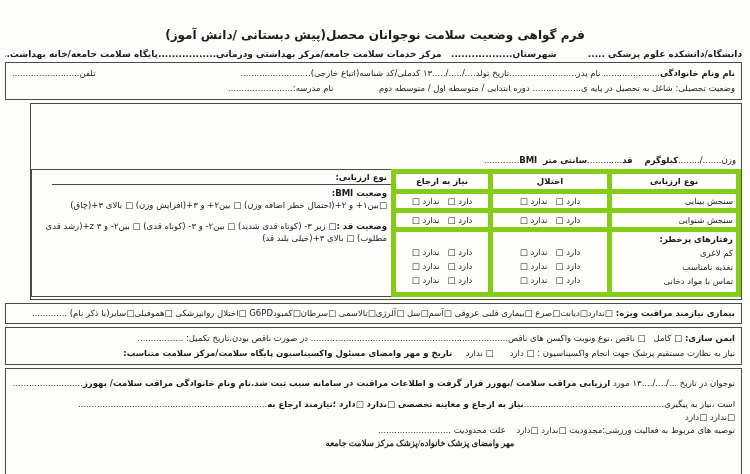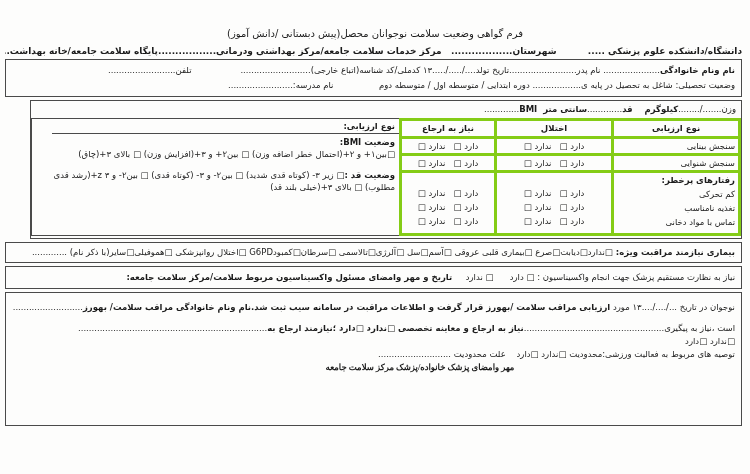--- a/index.html
+++ b/index.html
@@ -2,32 +2,32 @@
 <html lang="fa" dir="rtl"><head>
 <meta charset="utf-8">
 <style>
   html,body{margin:0;padding:0;background:#e8e8e8;}
   .page{
     position:relative;width:750px;height:474px;margin:0 auto;background:#fdfdfc;
     font-family:"DejaVu Sans",sans-serif;color:#1c1c1c;font-size:8.5px;
     direction:rtl;overflow:hidden;box-sizing:border-box;padding-top:28px;
   }
   .b{font-weight:bold;}
-  .title{text-align:center;font-weight:normal;font-size:10px;}
+  .title{text-align:center;font-weight:bold;font-size:12px;}
   .orgline{font-weight:bold;font-size:9px;margin:7px 8px 0 5px;white-space:nowrap;overflow:hidden;}
   .box{border:1px solid #4a4a4a;margin:3px 8px 0 5px;padding:3px 6px;box-sizing:border-box;}
   .idline{display:flex;justify-content:space-between;line-height:15px;white-space:nowrap;overflow:hidden;}
-  .idline .leftpart{margin-left:96px;}
+  .idline .leftpart{}
   .idline2 .leftpart{margin-left:216px;}
   .box2{margin:3px 8px 0 30px;padding:0;}
-  .anthro{line-height:15px;padding:1px 5px 0 0;white-space:nowrap;overflow:hidden;}
+  .anthro{line-height:15px;padding:1px 5px 0 0;white-space:nowrap;overflow:hidden;margin-top:48px;}
   
   .twrap{display:flex;align-items:stretch;margin:1px 0 2px 0;}
   table.rt{border-collapse:collapse;table-layout:fixed;width:312px;}
-  table.rt th,table.rt td{border:3px solid #84cc16;padding:0 3px;font-size:8.5px;vertical-align:top;line-height:13px;}
+  table.rt th,table.rt td{border:5px solid #84cc16;padding:0 3px;font-size:8.5px;vertical-align:top;line-height:13px;}
   table.rt th{font-weight:bold;text-align:center;height:15px;line-height:15px;}
   table.rt td.lbl{text-align:right;height:14px;line-height:14px;}
   table.rt td.c{text-align:center;height:14px;line-height:14px;white-space:nowrap;}
   table.rt tr.risk td{height:60px;}
   .sp{height:13px;}
   .leftT{width:376px;border:1px solid #4a4a4a;border-right:0;display:flex;flex-direction:column;box-sizing:border-box;}
   .leftT .hd{border-bottom:1px solid #4a4a4a;height:15px;line-height:15px;font-weight:bold;text-align:right;padding:0 4px;box-sizing:border-box;margin-left:20px;}
   .leftT .bd{flex:1;padding:2px 4px;line-height:12px;white-space:nowrap;overflow:hidden;}
   .gap8{height:8px;}
   .gap5{height:5px;}
@@ -73,21 +73,21 @@
           <td class="c">دارد □ &nbsp; ندارد □</td>
         </tr>
         <tr>
           <td class="lbl">سنجش شنوایی</td>
           <td class="c">دارد □ &nbsp; ندارد □</td>
           <td class="c">دارد □ &nbsp; ندارد □</td>
         </tr>
         <tr class="risk">
           <td class="lbl">
             <div class="b">رفتارهای پرخطر:</div>
-            <div>کم تحرکی</div>
+            <div>کم لاغری</div>
             <div>تغذیه نامناسب</div>
             <div>تماس با مواد دخانی</div>
           </td>
           <td class="c">
             <div class="sp"></div>
             <div>دارد □ &nbsp; ندارد □</div>
             <div>دارد □ &nbsp; ندارد □</div>
             <div>دارد □ &nbsp; ندارد □</div>
           </td>
           <td class="c">
@@ -112,21 +112,22 @@
       </div>
 
     </div>
   </div>
 
   <div class="box">
     <div class="line"><span class="b">بیماری نیازمند مراقبت ویژه: </span><span>□ندارد□دیابت□صرع □بیماری قلبی عروقی □آسم□سل □آلرژی□تالاسمی □سرطان□کمبودG6PD □اختلال روانپزشکی □هموفیلی□سایر(با ذکر نام) .............</span></div>
   </div>
 
   <div class="box">
-    <div class="line" style="line-height:15px"><span>نیاز به نظارت مستقیم پزشک جهت انجام واکسیناسیون : □ دارد</span><span>&nbsp;&nbsp;&nbsp;&nbsp;&nbsp;&nbsp;□ ندارد&nbsp;&nbsp;&nbsp;&nbsp;&nbsp;</span><span class="b">تاریخ و مهر وامضای مسئول واکسیناسیون مربوط سلامت/مرکز سلامت جامعه:</span></div>
+    <div class="line" style="line-height:15px"><span class="b">ایمن سازی: </span><span>□ کامل &nbsp; □ ناقص ،نوع ونوبت واکسن های ناقص......................................................................... در صورت ناقص بودن،تاریخ تکمیل: .................</span></div>
+    <div class="line" style="line-height:15px"><span>نیاز به نظارت مستقیم پزشک جهت انجام واکسیناسیون : □ دارد</span><span>&nbsp;&nbsp;&nbsp;&nbsp;&nbsp;&nbsp;□ ندارد&nbsp;&nbsp;&nbsp;&nbsp;&nbsp;</span><span class="b">تاریخ و مهر وامضای مسئول واکسیناسیون پایگاه سلامت/مرکز سلامت متناسب:</span></div>
   </div>
 
   <div class="box box5" style="height:134px">
     <div class="gap5"></div>
     <div class="line"><span>نوجوان در تاریخ  .../..../....۱۳ مورد </span><span class="b">ارزیابی مراقب سلامت /بهورز قرار گرفت و اطلاعات مراقبت در سامانه سیب ثبت شد.نام ونام خانوادگی مراقب سلامت/ بهورز</span><span>...................................</span></div>
     <div class="gap8"></div>
     <div class="line"><span>است ،نیاز به پیگیری</span><span>....................................................</span><span class="b">نیاز به ارجاع و معاینه تخصصی □ندارد  □دارد ؛نیازمند ارجاع به</span><span>......................................................................</span></div>
     <div class="line right">□ندارد  □دارد</div>
     <div class="line">توصیه های مربوط به فعالیت ورزشی:محدودیت □ندارد  □دارد &nbsp;&nbsp; علت محدودیت ...........................</div>
     <div class="sig">مهر وامضای پزشک خانواده/پزشک مرکز سلامت جامعه</div>

